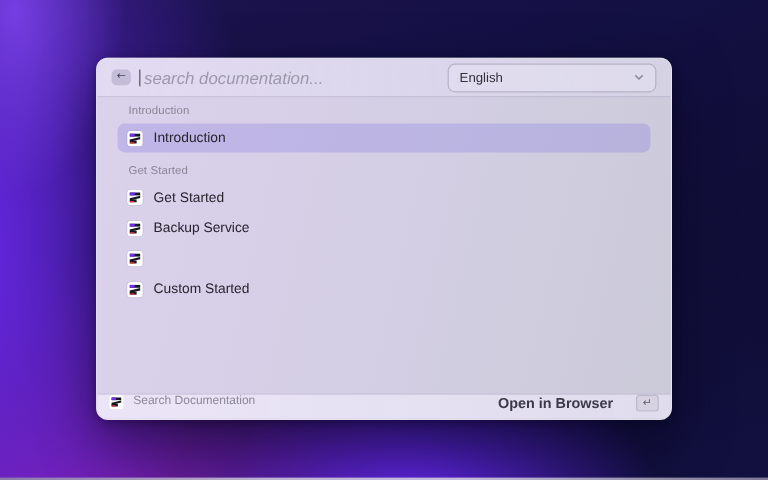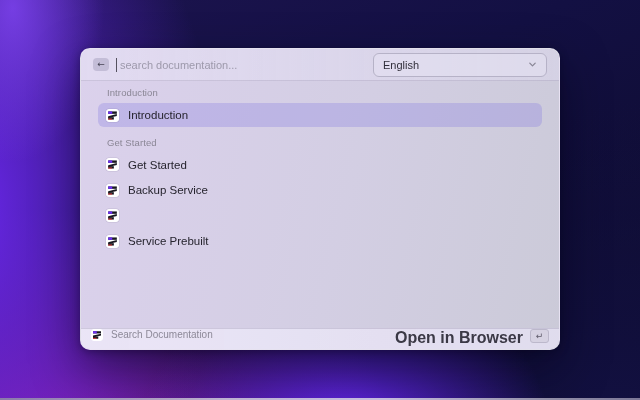--- a/index.html
+++ b/index.html
@@ -42,22 +42,23 @@
   .back-btn{
     width:16px;height:13px;border:none;border-radius:4px;flex:0 0 auto;
     background:rgba(160,152,185,.45);
     color:#454253;font-size:9px;line-height:13px;text-align:center;padding:0;
     display:grid;place-items:center;cursor:pointer;margin-right:7px;
     font-family:"DejaVu Sans",sans-serif;
   }
   .caret{width:1px;height:14px;background:#55515f;margin-right:1px;flex:0 0 auto;}
   .search-input{
     flex:1;min-width:0;border:none;outline:none;background:transparent;
-    font-size:11px;color:#27252f;padding:0 8px 0 2px;
+    font-size:14px;color:#27252f;padding:0 8px 0 2px;
     font-family:"Liberation Sans","DejaVu Sans",sans-serif;
+    font-style:italic;
   }
   .search-input::placeholder{color:#9d99ab;opacity:1;}
   .lang-select{
     width:174px;height:24px;box-sizing:border-box;flex:0 0 auto;
     border:1px solid #b6b2c7;border-radius:6px;
     background:rgba(229,225,242,.55);
     display:flex;align-items:center;justify-content:space-between;
     padding:0 9px;font-size:11px;color:#312f3b;cursor:pointer;
   }
   .chev{width:9px;height:9px;flex:0 0 auto;opacity:.65;}
@@ -81,21 +82,21 @@
   
   .modal-footer{
     position:absolute;left:0;right:0;bottom:0;height:21px;box-sizing:border-box;
     display:flex;align-items:flex-start;padding:0 10px;
     background:linear-gradient(90deg,rgba(236,231,248,.92),rgba(226,222,240,.9));
     border-top:1px solid rgba(84,74,110,.18);
   }
   .footer-logo{width:12px;height:12px;border-radius:3px;display:block;flex:0 0 auto;}
   .footer-left-label{font-size:10px;color:#8d8998;margin-left:8px;}
   .footer-spacer{flex:1;}
-  .footer-right-label{font-size:16px;font-weight:700;color:#3b3946;margin-right:7px;}
+  .footer-right-label{font-size:12px;font-weight:700;color:#3b3946;margin-right:19px;}
   .enter-key{
     width:19px;height:14px;border-radius:3px;box-sizing:border-box;
     background:#d6d2e2;border:1px solid #bcb8cb;
     display:grid;place-items:center;font-size:9px;color:#5d5a69;cursor:pointer;
     font-family:"DejaVu Sans",sans-serif;
   }
 </style>
 </head>
 <body>
 
@@ -165,21 +166,21 @@
         </div>
         <div class="row">
           <svg class="row-icon" viewBox="0 0 24 24">
             <rect width="24" height="24" rx="5" fill="#ffffff"></rect>
             <rect x="4" y="4.5" width="16" height="4.4" fill="#17171f"></rect>
             <rect x="4" y="4.5" width="7.5" height="4.4" fill="#6d2ff5"></rect>
             <polygon points="4,13.2 20,9.4 20,13 4,16.8" fill="#17171f"></polygon>
             <rect x="4" y="15.1" width="10.5" height="4.4" fill="#17171f"></rect>
             <rect x="4" y="17.6" width="7" height="1.9" fill="#e23b3b"></rect>
           </svg>
-          <span class="row-label">Service Prebuilt</span>
+          <span class="row-label">Custom Started</span>
         </div>
       </div>
 
     <div class="modal-footer">
       <svg class="footer-logo" viewBox="0 0 24 24">
         <rect width="24" height="24" rx="5" fill="#ffffff"></rect>
         <rect x="4" y="4.5" width="16" height="4.4" fill="#17171f"></rect>
         <rect x="4" y="4.5" width="7.5" height="4.4" fill="#6d2ff5"></rect>
         <polygon points="4,13.2 20,9.4 20,13 4,16.8" fill="#17171f"></polygon>
         <rect x="4" y="15.1" width="10.5" height="4.4" fill="#17171f"></rect>

